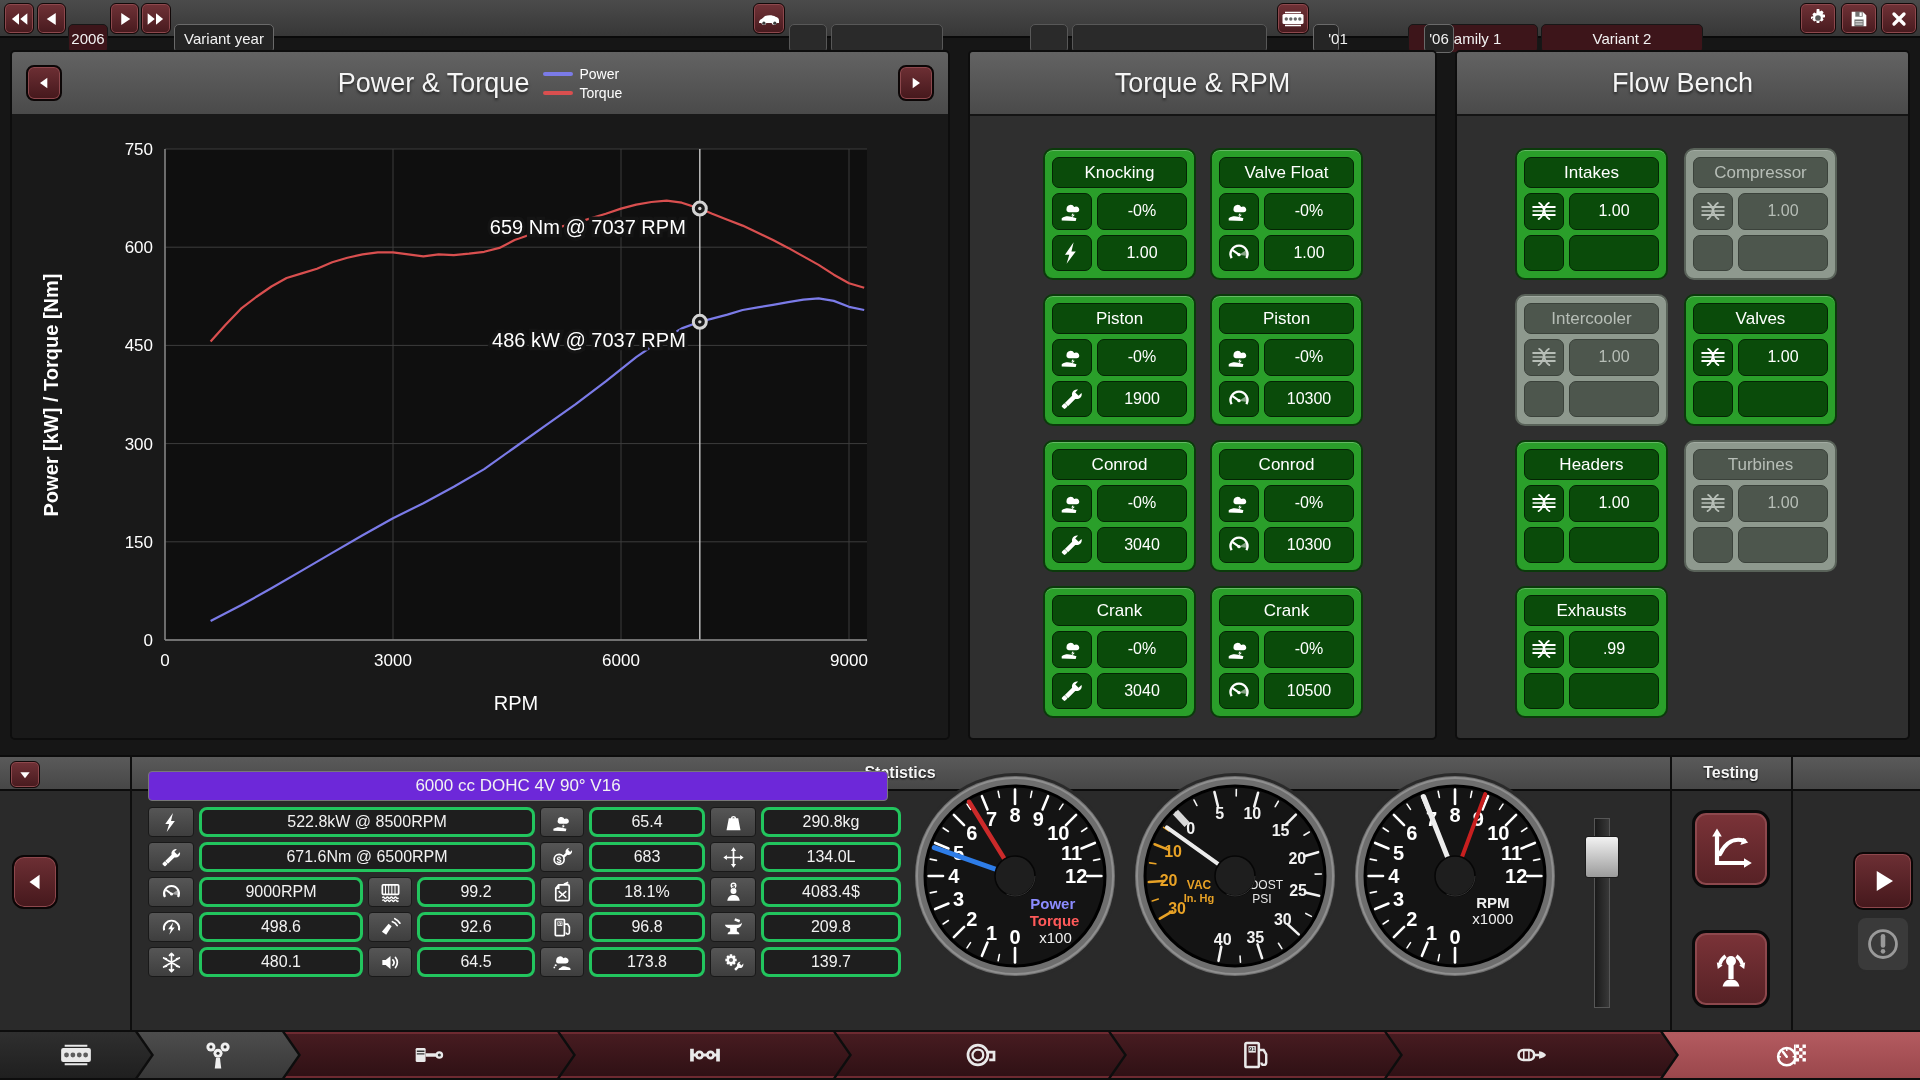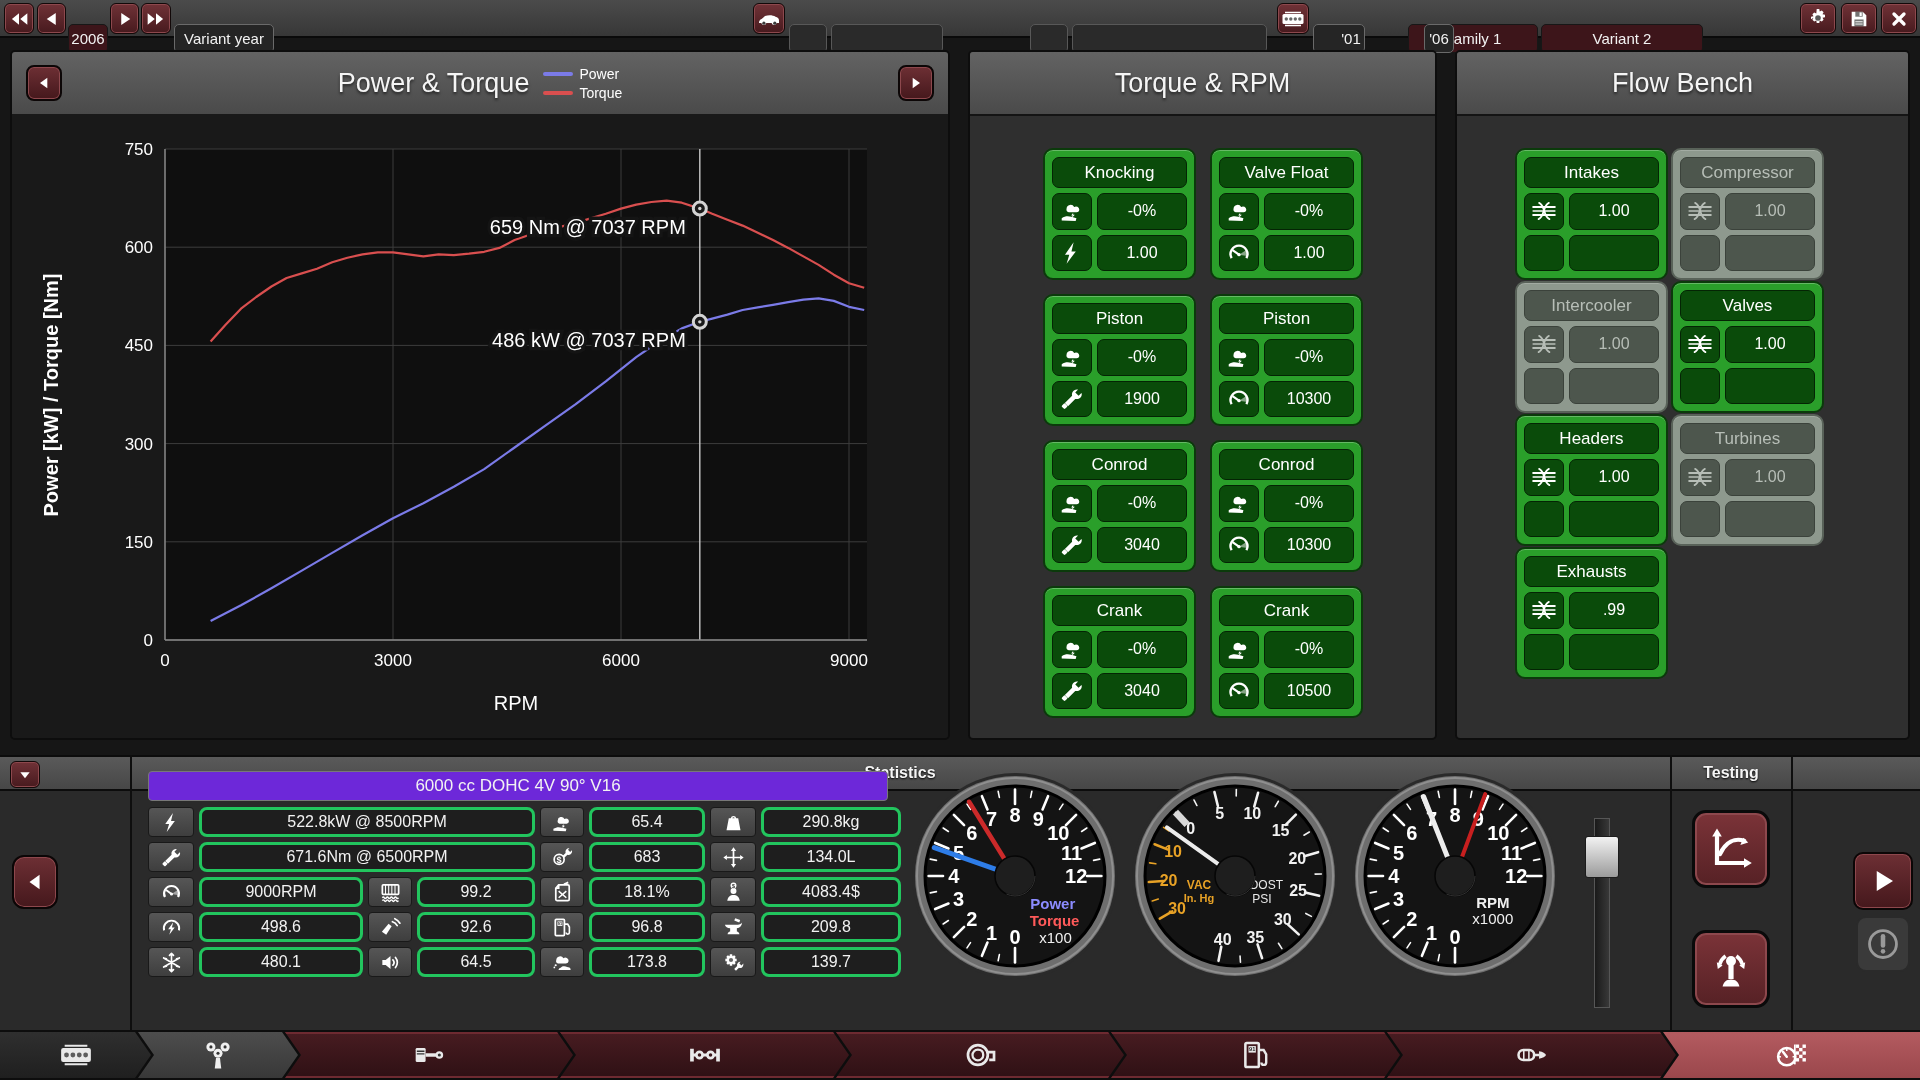--- a/index.html
+++ b/index.html
@@ -151,21 +151,21 @@
         <svg viewBox="0 0 24 24">
           <rect x="1.5" y="7" width="21" height="10" rx="1.5" fill="currentColor"></rect>
           <path stroke="currentColor" stroke-width="1.4" d="M4 5.5h16M4 18.5h16"></path>
           <circle cx="5.3" cy="12" r="1.7" fill="#000" fill-opacity=".6"></circle>
           <circle cx="9.8" cy="12" r="1.7" fill="#000" fill-opacity=".6"></circle>
           <circle cx="14.3" cy="12" r="1.7" fill="#000" fill-opacity=".6"></circle>
           <circle cx="18.8" cy="12" r="1.7" fill="#000" fill-opacity=".6"></circle>
         </svg>
       </span>
     </div>
-  <div class="tb-box" style="left:1313px;width:52px;padding-left:24px;">'01</div>
+  <div class="tb-box" style="left:1313px;width:26px;padding-left:24px;">'01</div>
   <div class="tb-box maroon" style="left:1408px;width:130px;">Family 1</div>
   <div class="tb-box" style="left:1424px;width:30px;">'06</div>
   <div class="tb-box maroon" style="left:1541px;width:162px;">Variant 2</div>
   <div class="tb-btn" style="left:1800px;width:36px;">
       <span data-icon="gear-icon" style="width:24px;height:24px;">
         <svg viewBox="0 0 24 24">
           <path fill="currentColor" d="M10.7 2h2.6l.4 2.5 2.1-1.1 1.8 1.8-1.1 2.1 2.5.4v2.6l-2.5.4 1.1 2.1-1.8 1.8-2.1-1.1-.4 2.5h-2.6l-.4-2.5-2.1 1.1-1.8-1.8 1.1-2.1L5 12.3V9.7l2.5-.4-1.1-2.1 1.8-1.8 2.1 1.1z"></path>
           <circle cx="12" cy="11" r="2.8" fill="#000" fill-opacity=".65"></circle>
         </svg>
       </span>
@@ -478,21 +478,21 @@
           <div class="gval">10500</div>
         </div>
       </div>
     </div>
 </div>
 
 <div class="panel" style="left:1455px;top:50px;width:455px;height:690px;">
   <div class="panel-header">
     <span class="panel-title">Flow Bench</span>
   </div>
-  <div id="flow-grid" class="abs" style="left:58px;top:96px;display:grid;grid-template-columns:155px 155px;gap:1px;">
+  <div id="flow-grid" class="abs" style="left:58px;top:96px;display:grid;grid-template-columns:155px 155px;gap:14px;">
       <div class="gbox">
         <div class="gtitle">Intakes</div>
         <div class="grow">
           <div class="gicon">
             <span data-icon="airflow-icon" style="width: 26px; height: 26px;">
               <svg viewBox="0 0 24 24" fill="none" stroke="currentColor" stroke-linecap="round">
                 <path stroke-width="1.8" d="M2 8.3h20M2 15.7h20"></path>
                 <path stroke-width="1.5" d="M2 12h20"></path>
                 <path stroke-width="1.7" d="M7.5 4.5c6 2.6 3.5 12.4 9.5 15M16.5 4.5c-6 2.6-3.5 12.4-9.5 15"></path>
               </svg>

